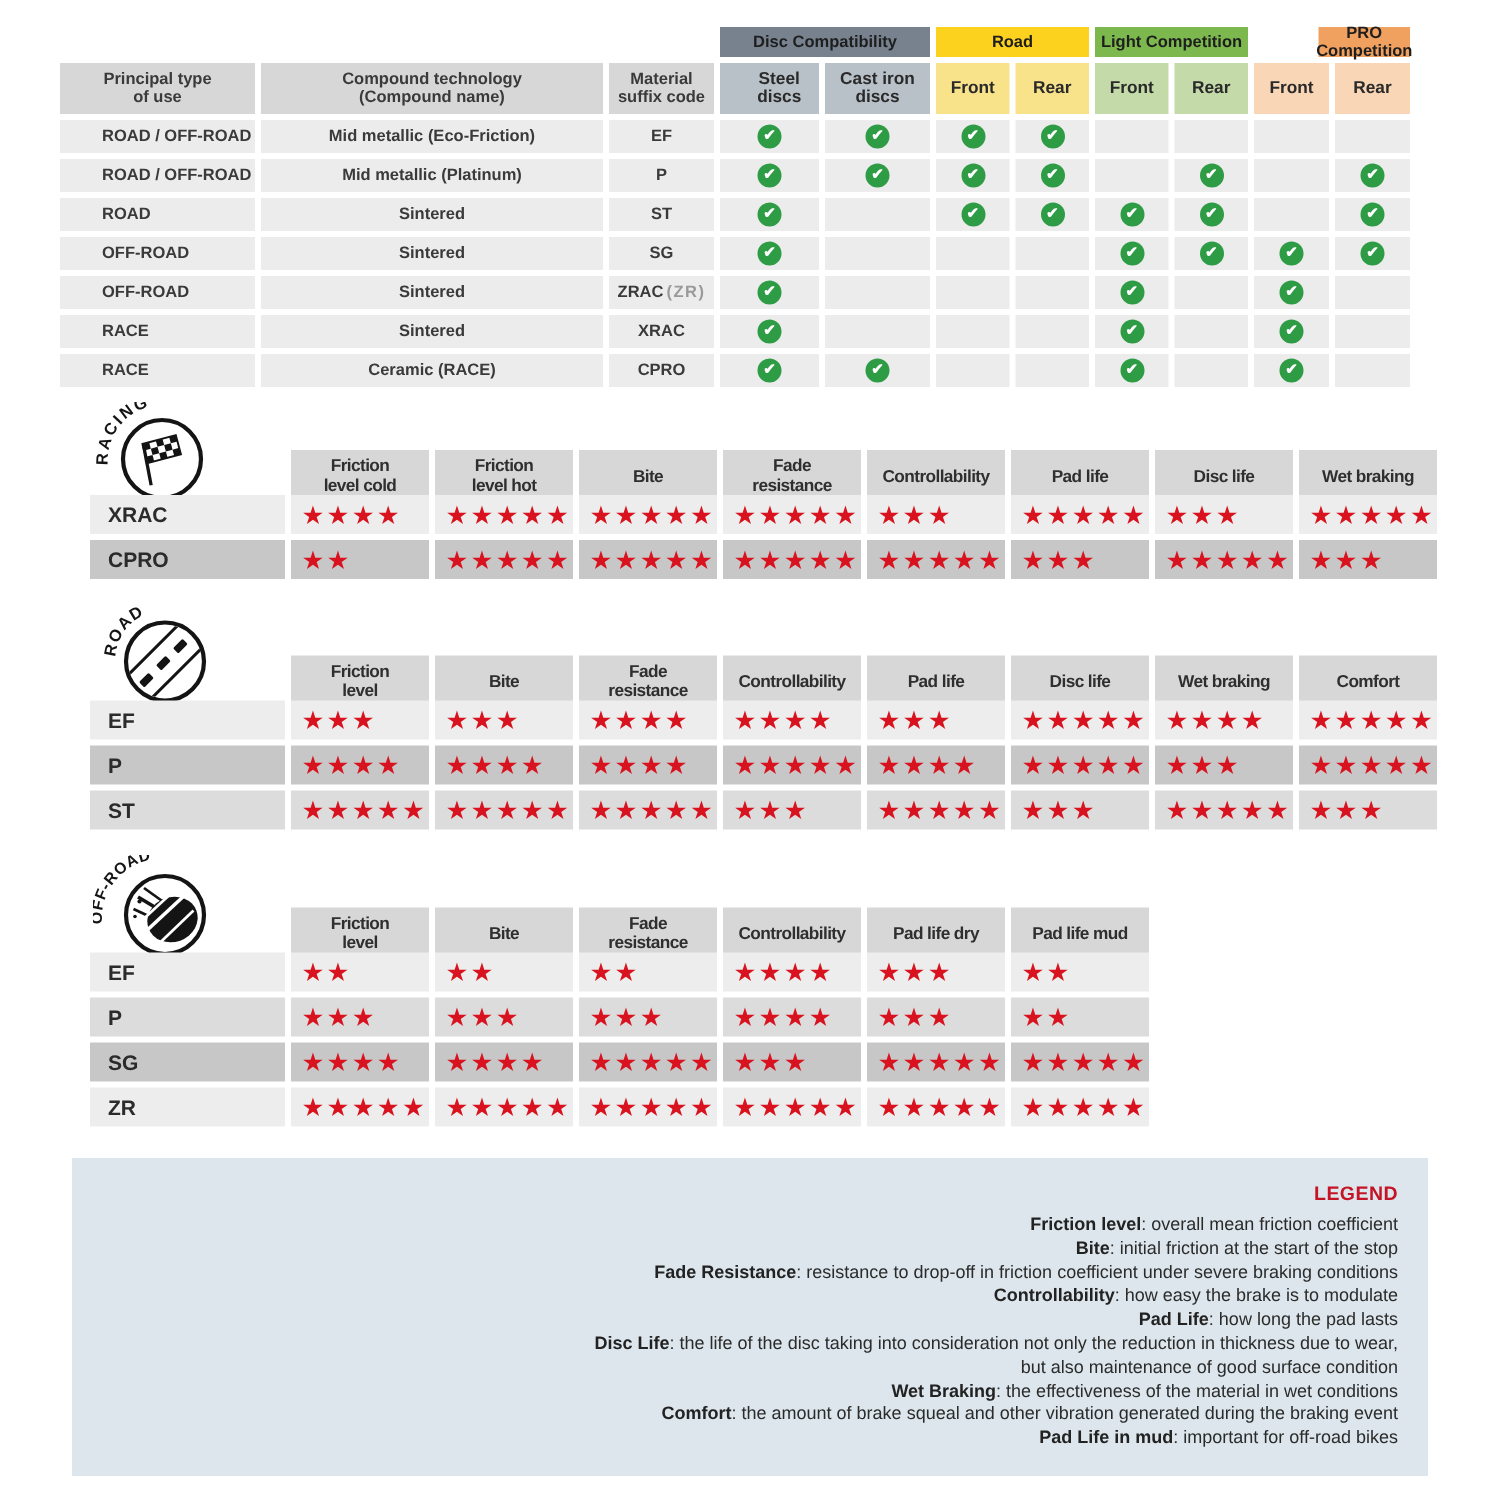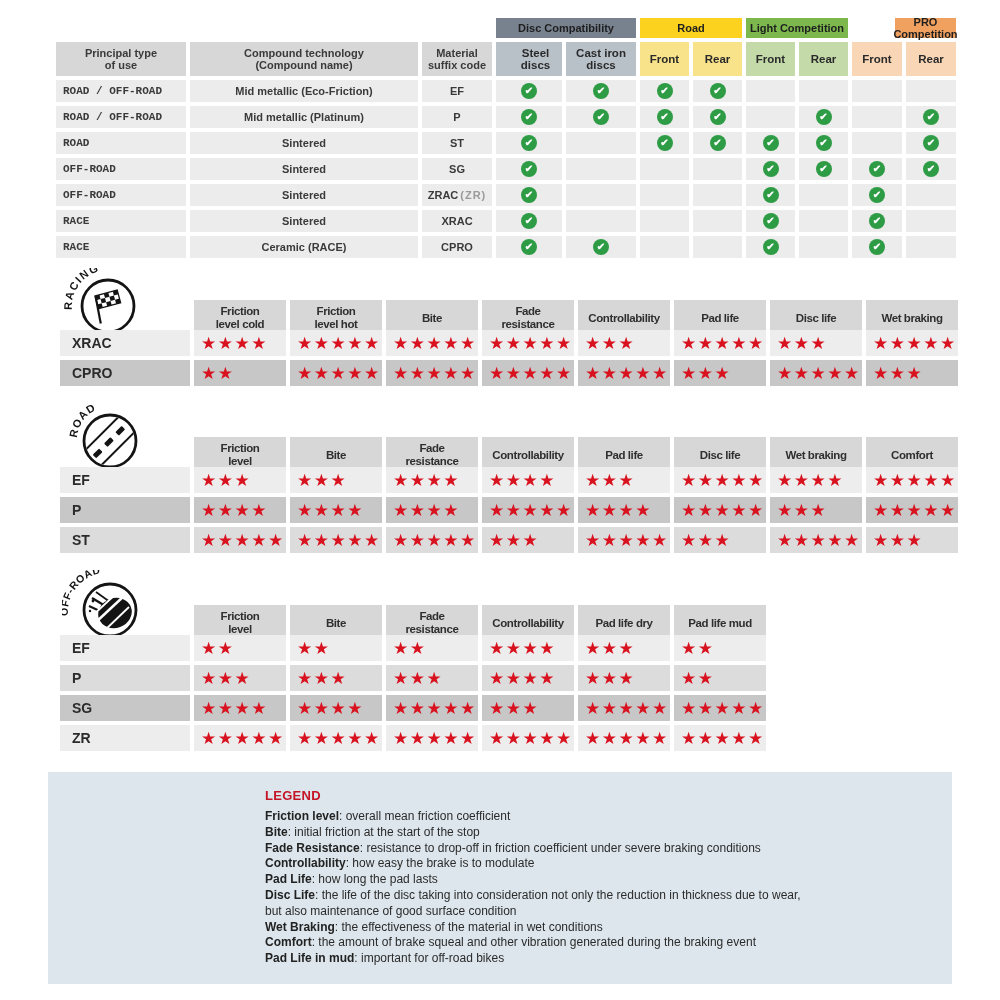--- a/index.html
+++ b/index.html
@@ -1,29 +1,29 @@
 <!DOCTYPE html>
 <html style="--star-red: #d8131f; --check-green: #2e9b45; --header-gray: #d7d7d7; --cell-gray: #ececec; --row-light: #ededed; --row-medium: #dcdcdc; --row-dark: #c7c7c7; --legend-bg: #dce6ec; --legend-title-red: #c41426; --disc-group: #78828f; --disc-sub: #b8c0c8; --road-group: #fdd21f; --road-sub: #f8e38a; --light-group: #7cb84e; --light-sub: #c4dba9; --pro-group: #f0a160; --pro-sub: #f8d6b6;"><head>
 <meta charset="utf-8">
 <style>
   html,body{margin:0;padding:0;background:#fff;}
   .page{position:relative;width:1000px;height:1000px;background:#fff;overflow:hidden;
         font-family:"Liberation Sans",sans-serif;color:#2d2d2d;}
 
   
-  .compat-grid{position:absolute;left:56px;top:18px;display:grid;
+  .compat-grid{position:absolute;left:40px;top:18px;display:grid;
     grid-template-columns:130px 228px 70px 66px 70px 49px 49px 49px 49px 50px 50px;
     grid-template-rows:20px 34px repeat(7,22px);gap:4px;}
   .cg{display:flex;align-items:center;justify-content:center;text-align:center;
       font-size:11px;font-weight:700;line-height:12px;white-space:pre-line;}
   .ghdr{font-size:11px;color:#1e1e1e;}
   .lhdr{background:var(--header-gray);color:#3a3a3a;}
   .shdr{color:#2a2a2a;font-size:11.5px;}
   .cell{background:var(--cell-gray);font-weight:700;font-size:11px;color:#3a3a3a;}
-  .cell.use{justify-content:flex-start;padding-left:7px;text-align:left;font-family:Liberation Mono, monospace;}
+  .cell.use{justify-content:flex-start;padding-left:28px;text-align:left;}
   .code-note{color:#9a9a9a;letter-spacing:1px;margin-left:2px;text-align:right;}
   .check{width:16px;height:16px;border-radius:50%;background:var(--check-green);
          color:#fff;font-size:10px;font-weight:700;display:flex;align-items:center;justify-content:center;}
 
   
   .rating-grid{position:absolute;left:60px;display:grid;gap:4px;}
   .cols8{grid-template-columns:130px repeat(8,92px);}
   .cols6{grid-template-columns:130px repeat(6,92px);}
   .rating-grid{grid-auto-rows:26px;}
   .rg-empty{height:36px;}
@@ -36,21 +36,21 @@
   .shade-light{background:var(--row-light);}
   .shade-medium{background:var(--row-medium);}
   .shade-dark{background:var(--row-dark);}
 
   
   .icon{position:absolute;}
   .icon text{font-family:"Liberation Sans",sans-serif;font-weight:bold;fill:#141414;}
 
   
   .legend{position:absolute;left:48px;top:772px;width:904px;height:212px;background:var(--legend-bg);
-          box-sizing:border-box;padding:16px 20px 0 217px;}
+          box-sizing:border-box;padding:16px 20px 0 217px;text-align:right;}
   .legend-title{color:var(--legend-title-red);font-weight:700;font-size:13px;letter-spacing:0.3px;margin-bottom:6px;}
   .legend-line{font-size:12px;line-height:15.8px;color:#2b2b2b;}
   .legend-line b{font-weight:700;color:#222;}
 </style>
 </head>
 <body>
 
 <div class="page">
 
   <div class="compat-grid" id="compat-grid">

